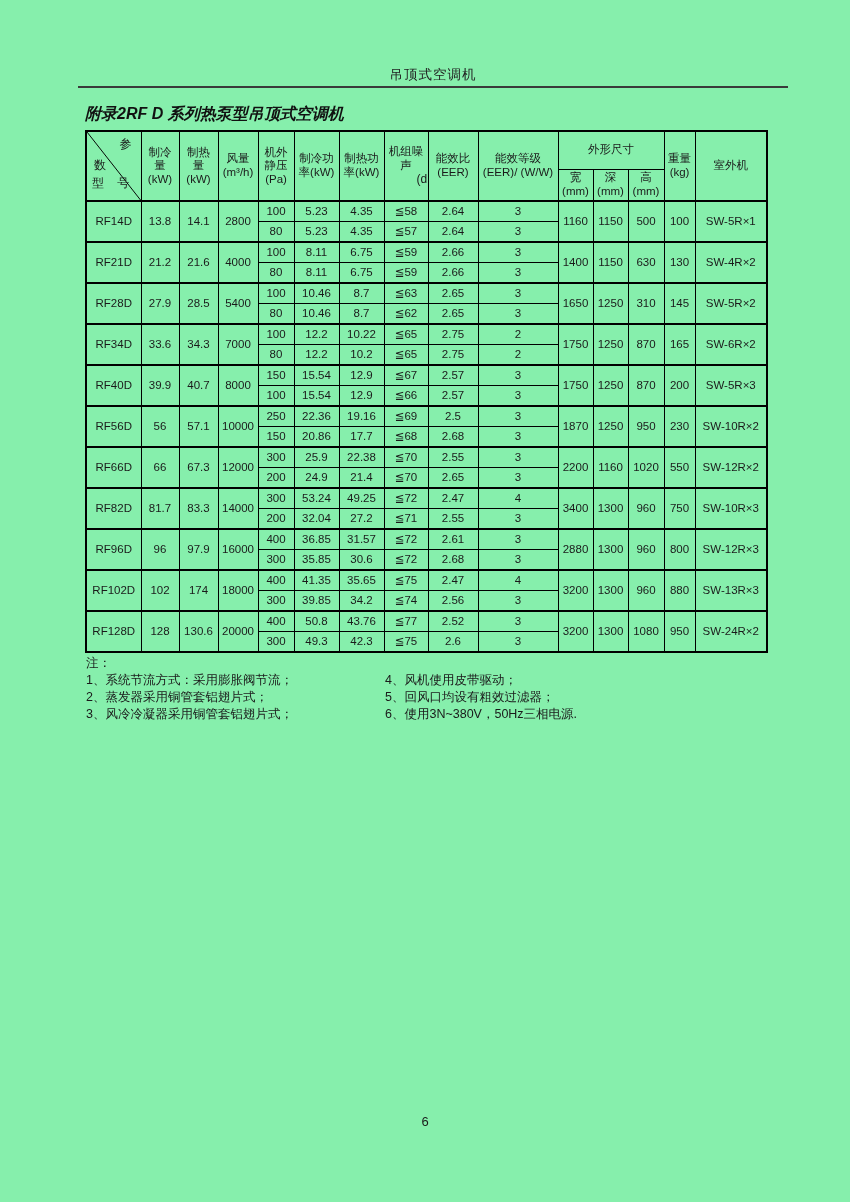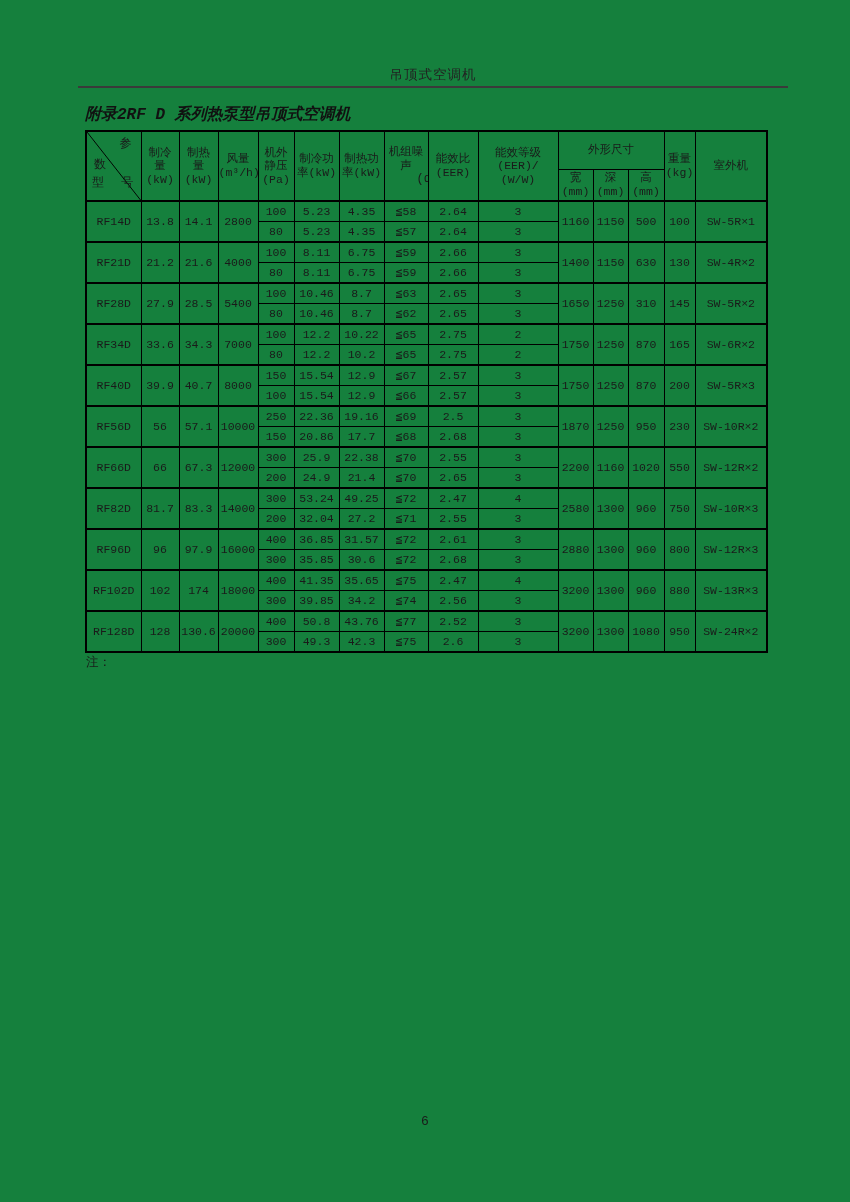--- a/index.html
+++ b/index.html
@@ -1,22 +1,22 @@
 <!DOCTYPE html>
 <html><head>
 <meta charset="utf-8">
 <style>
   * { margin: 0; padding: 0; box-sizing: border-box; }
   html, body { background: #ffffff; }
   .page {
     position: relative;
     width: 850px;
     height: 1202px;
-    background: #15803d;
-    font-family: Liberation Mono, monospace;
+    background: #86efac;
+    font-family: Liberation Sans, sans-serif;
     color: #1a1a1a;
     overflow: hidden;
   }
   .running-header {
     position: absolute;
     top: 66px; left: 78px; width: 710px;
     text-align: center;
     font-size: 13.5px;
     letter-spacing: 1px;
     color: #222;
@@ -371,21 +371,21 @@
           <td data-name="cell-model" rowspan="2">RF82D</td>
           <td data-name="cell-cooling-capacity" rowspan="2">81.7</td>
           <td data-name="cell-heating-capacity" rowspan="2">83.3</td>
           <td data-name="cell-airflow" rowspan="2">14000</td>
           <td data-name="cell-static-pressure">300</td>
           <td data-name="cell-cooling-power">53.24</td>
           <td data-name="cell-heating-power">49.25</td>
           <td data-name="cell-noise">≦72</td>
           <td data-name="cell-eer">2.47</td>
           <td data-name="cell-eer-grade">4</td>
-          <td data-name="cell-dim-width" rowspan="2">2580</td>
+          <td data-name="cell-dim-width" rowspan="2">3400</td>
           <td data-name="cell-dim-depth" rowspan="2">1300</td>
           <td data-name="cell-dim-height" rowspan="2">960</td>
           <td data-name="cell-weight" rowspan="2">750</td>
           <td data-name="cell-outdoor-unit" rowspan="2">SW-10R×3</td>
         </tr>
         <tr data-name="table-subrow">
           <td data-name="cell-static-pressure">200</td>
           <td data-name="cell-cooling-power">32.04</td>
           <td data-name="cell-heating-power">27.2</td>
           <td data-name="cell-noise">≦71</td>
@@ -466,18 +466,28 @@
           <td data-name="cell-noise">≦75</td>
           <td data-name="cell-eer">2.6</td>
           <td data-name="cell-eer-grade">3</td>
         </tr>
       </tbody>
   </table>
 
   <div class="notes" data-name="notes-section">
     <div class="notes-label" data-name="notes-label">注：</div>
     <div class="notes-cols" data-name="notes-columns">
+      <div class="notes-col-left" id="notes-left" data-name="notes-column-left">
+          <div data-name="note-item" class="note-item">1、系统节流方式：采用膨胀阀节流；</div>
+          <div data-name="note-item" class="note-item">2、蒸发器采用铜管套铝翅片式；</div>
+          <div data-name="note-item" class="note-item">3、风冷冷凝器采用铜管套铝翅片式；</div>
+        </div>
+      <div class="notes-col-right" id="notes-right" data-name="notes-column-right">
+          <div data-name="note-item" class="note-item">4、风机使用皮带驱动；</div>
+          <div data-name="note-item" class="note-item">5、回风口均设有粗效过滤器；</div>
+          <div data-name="note-item" class="note-item">6、使用3N~380V，50Hz三相电源.</div>
+        </div>
     </div>
   </div>
 
   <div class="page-number" data-name="page-number">6</div>
 
 </div>
 
 </body></html>

